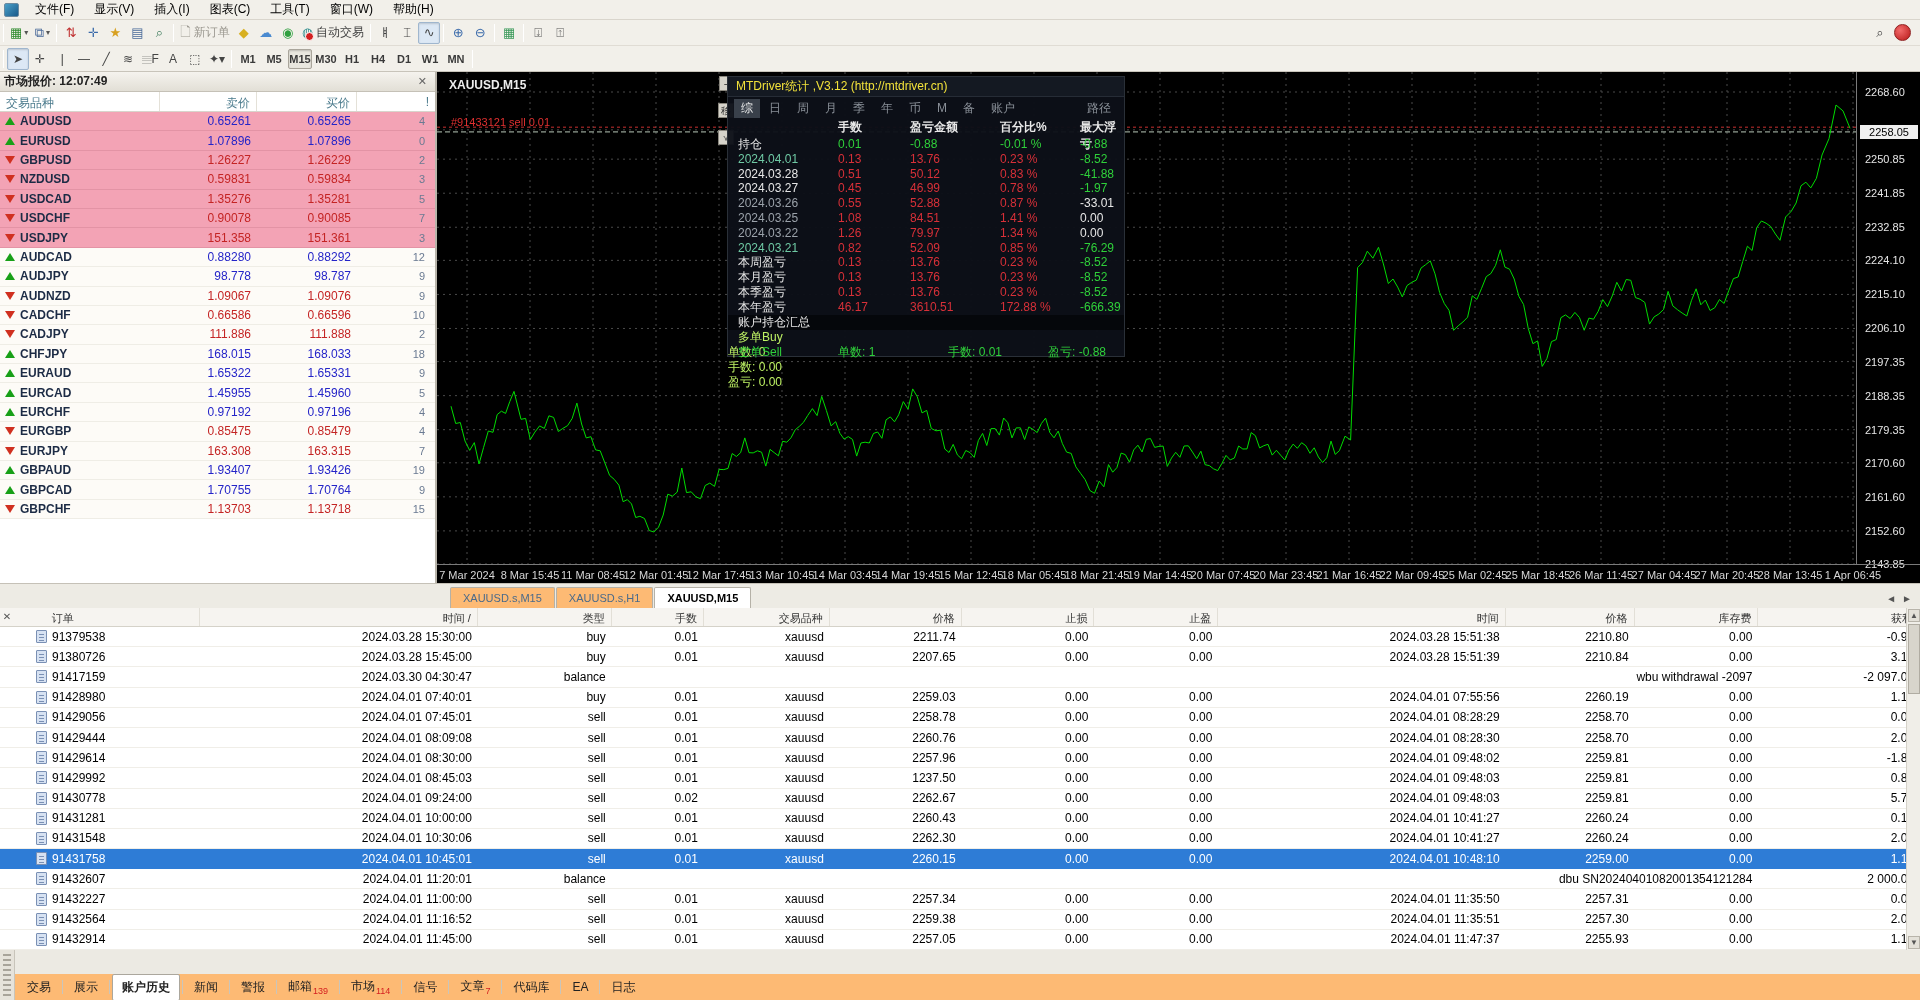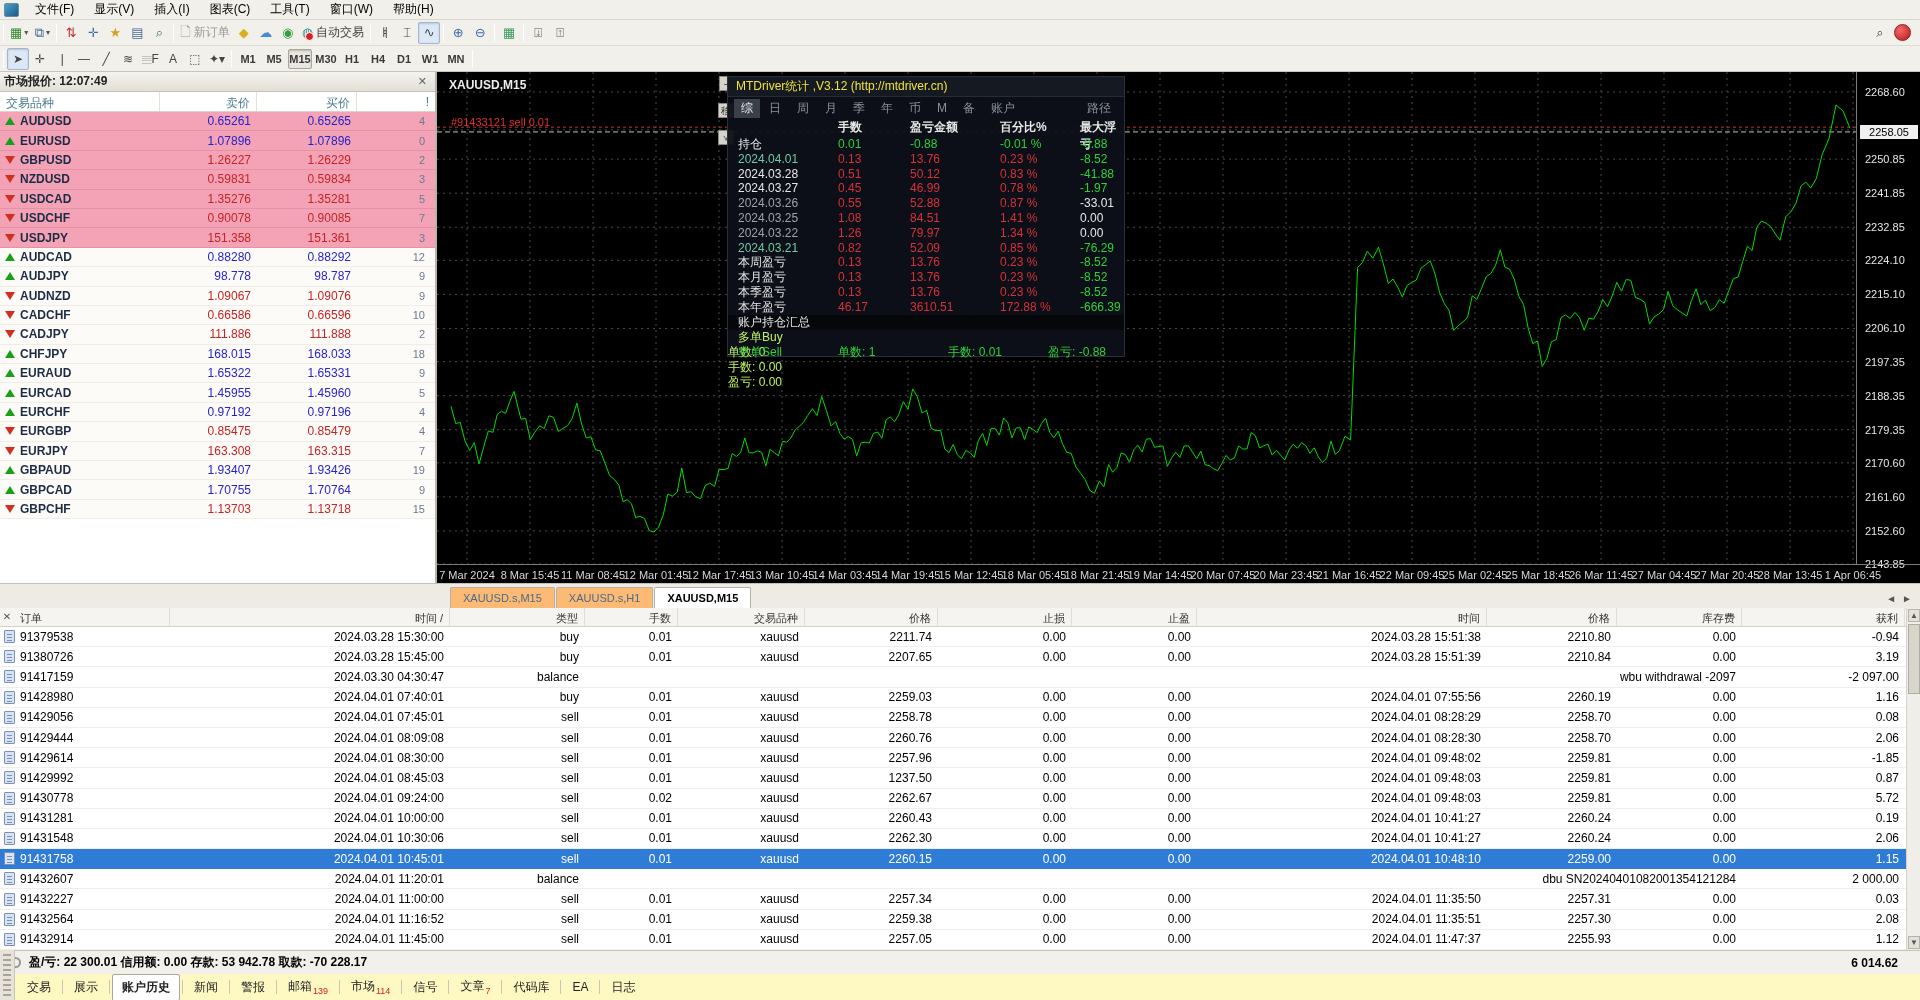--- a/index.html
+++ b/index.html
@@ -103,41 +103,41 @@
 
   
   #history { position:absolute; left:0; top:608px; width:1920px; height:342px; background:#FFF; }
   #h-head { height:19px; display:flex; background:#F6F4F0; border-bottom:1px solid #D5D2C9; color:#333; }
   #h-head .hc { border-right:1px solid #E2DFD7; padding:3px 6px 0 6px; text-align:right; font-size:11px; }
   #h-close { width:14px; text-align:center; color:#555; font-size:10px; padding-top:3px; }
   .hrow { height:20.2px; display:flex; align-items:center; border-bottom:1px solid #F0EEE8; font-size:12px; }
   .hrow.sel { background:#2E7CD6; color:#FFF; border-bottom-color:#2E7CD6; }
   .hc { overflow:hidden; white-space:nowrap; }
   .hc.r { text-align:right; padding-right:6px; }
-  .w-ord { width:170px; display:flex; align-items:center; gap:5px; padding-left:4px; }
+  .w-ord { width:170px; display:flex; align-items:center; gap:5px; padding-left:4px;margin-left:32px; }
   .w-t1 { width:280px; } .w-typ { width:135px; } .w-lot { width:93px; } .w-sym2 { width:127px; }
   .w-p1 { width:133px; } .w-sl { width:134px; } .w-tp { width:125px; } .w-t2 { width:290px; }
   .w-p2 { width:130px; } .w-sw { width:125px; } .w-pf { width:163px; }
   .w-cmt { width:545px; }
   .docico { width:11px; height:13px; background:#D7E2F2; border:1px solid #7A90B4; border-radius:1px; position:relative; flex:0 0 auto; }
   .docico::after { content:""; position:absolute; left:2px; top:3px; width:5px; height:1px; background:#7A90B4;
     box-shadow:0 3px 0 #7A90B4, 0 6px 0 #7A90B4; }
   #h-scroll { position:absolute; right:0; top:0; width:14px; height:342px; background:#F0EEE8; border-left:1px solid #D5D2C9; }
   .sarr { position:absolute; left:1px; width:12px; height:13px; background:#E4E1D9; border:1px solid #B8B4AA;
     font-size:8px; text-align:center; line-height:12px; color:#555; }
   #h-thumb { position:absolute; left:1px; top:16px; width:12px; height:70px; background:#D8D5CC; border:1px solid #B0ACA2; }
 
   
   #statusbar { position:absolute; left:0; top:950px; width:1920px; height:24px; background:#F2F0EA;
     border-top:1px solid #C8C4BA; display:flex; align-items:center; font-weight:bold; }
   #statusdot { width:11px; height:11px; border-radius:50%; border:2px solid #9A978E; margin:0 8px 0 10px; }
   #statusright { margin-left:auto; padding-right:22px; }
 
   
-  #bottombar { position:absolute; left:0; top:974px; width:1920px; height:26px; background:#fef9c3;
+  #bottombar { position:absolute; left:0; top:974px; width:1920px; height:26px; background:#fdba74;
     display:flex; align-items:center; padding-left:18px; }
   .btab { font-size:12px; padding:4px 9px; color:#222; position:relative; }
   .btab.active { background:#FFF; border:1px solid #ABA79D; border-radius:2px; font-weight:bold; }
   .btab .badge { color:#D42020; font-size:9px; vertical-align:sub; margin-left:1px; }
   .bdiv { width:1px; height:14px; background:#C9C5BB; margin:0 2px; }
   #grip { position:absolute; left:0; top:950px; width:15px; height:50px; background:#E6E3DB; border-right:1px solid #C8C4BA; }
   #grip::before { content:""; position:absolute; left:3px; top:4px; width:8px; height:42px;
     background:repeating-linear-gradient(#A8A49A 0 2px, transparent 2px 5px); }
 </style>
 </head>
@@ -986,25 +986,20 @@
           <div class="hc r w-pf">1.12</div>
         </div>
       </div>
     <div id="h-scroll">
       <div class="sarr" style="top:1px">▲</div>
       <div id="h-thumb"></div>
       <div class="sarr" style="bottom:1px">▼</div>
     </div>
   </div>
 
-  <div id="statusbar">
-    <div id="statusdot"></div>
-    <span>盈/亏: 22 300.01  信用额: 0.00  存款: 53 942.78  取款: -70 228.17</span>
-    <span id="statusright">6 014.62</span>
-  </div>
 
   <div id="bottombar">
       <div class="btab">交易</div>
       <div class="bdiv"></div>
       <div class="btab">展示</div>
       <div class="bdiv"></div>
       <div class="btab active">账户历史</div>
       <div class="bdiv"></div>
       <div class="btab">新闻</div>
       <div class="bdiv"></div>

